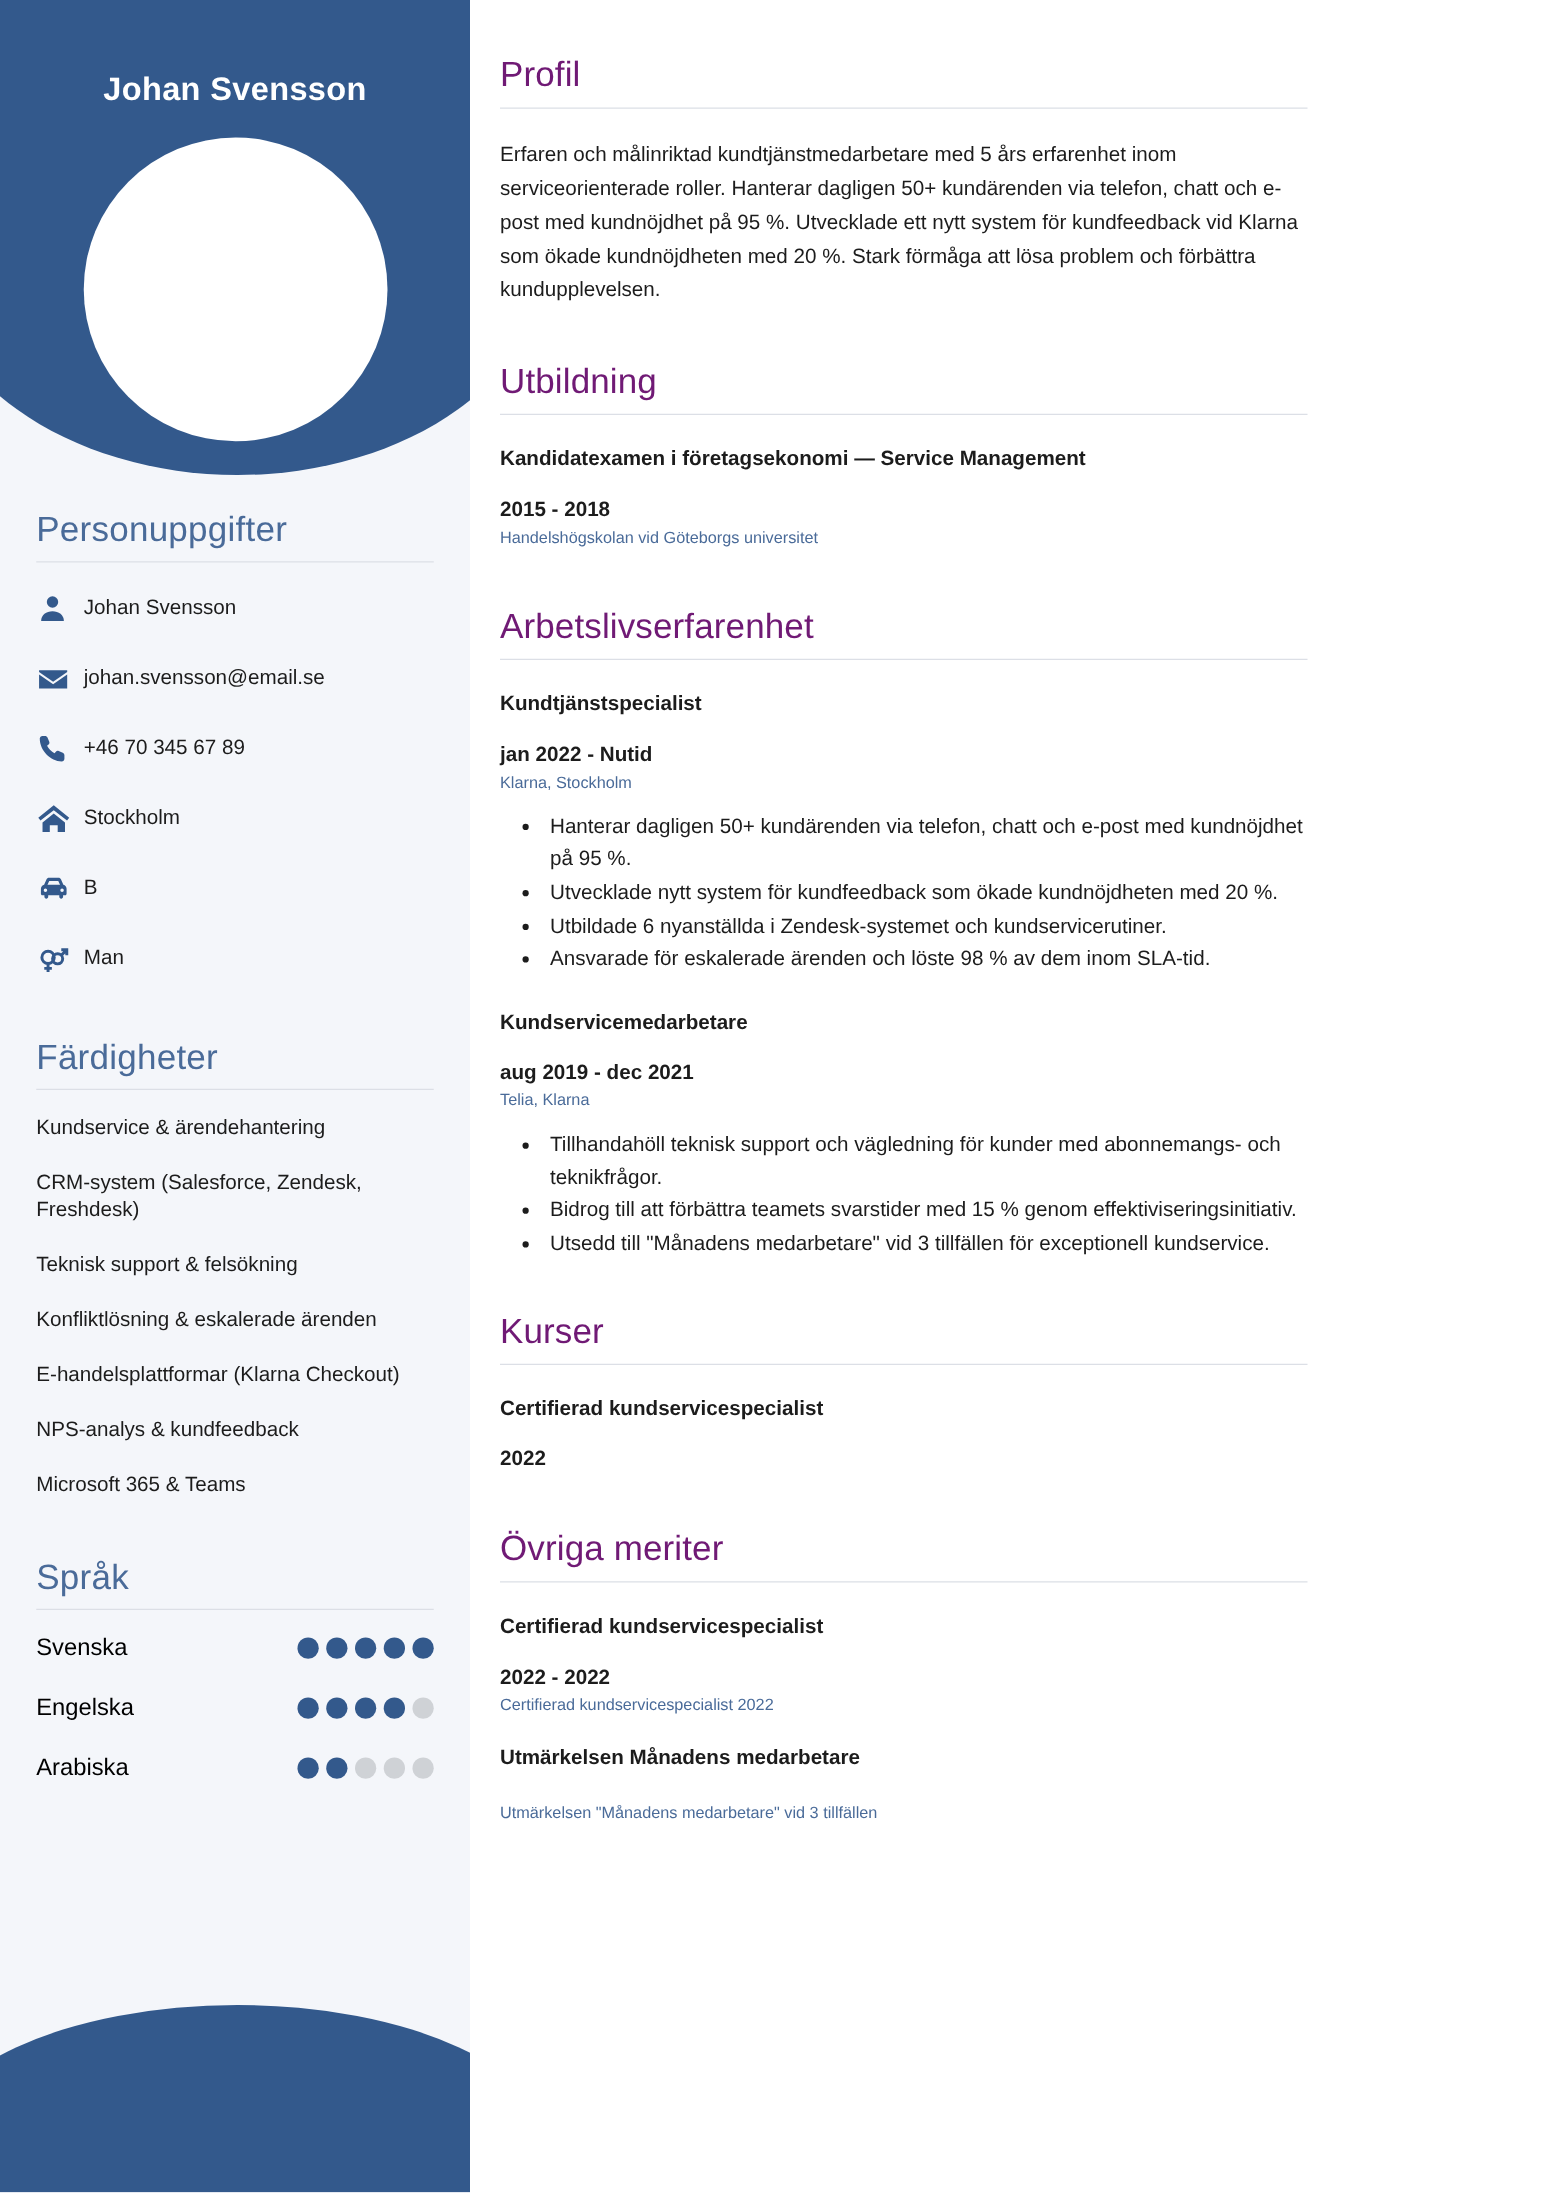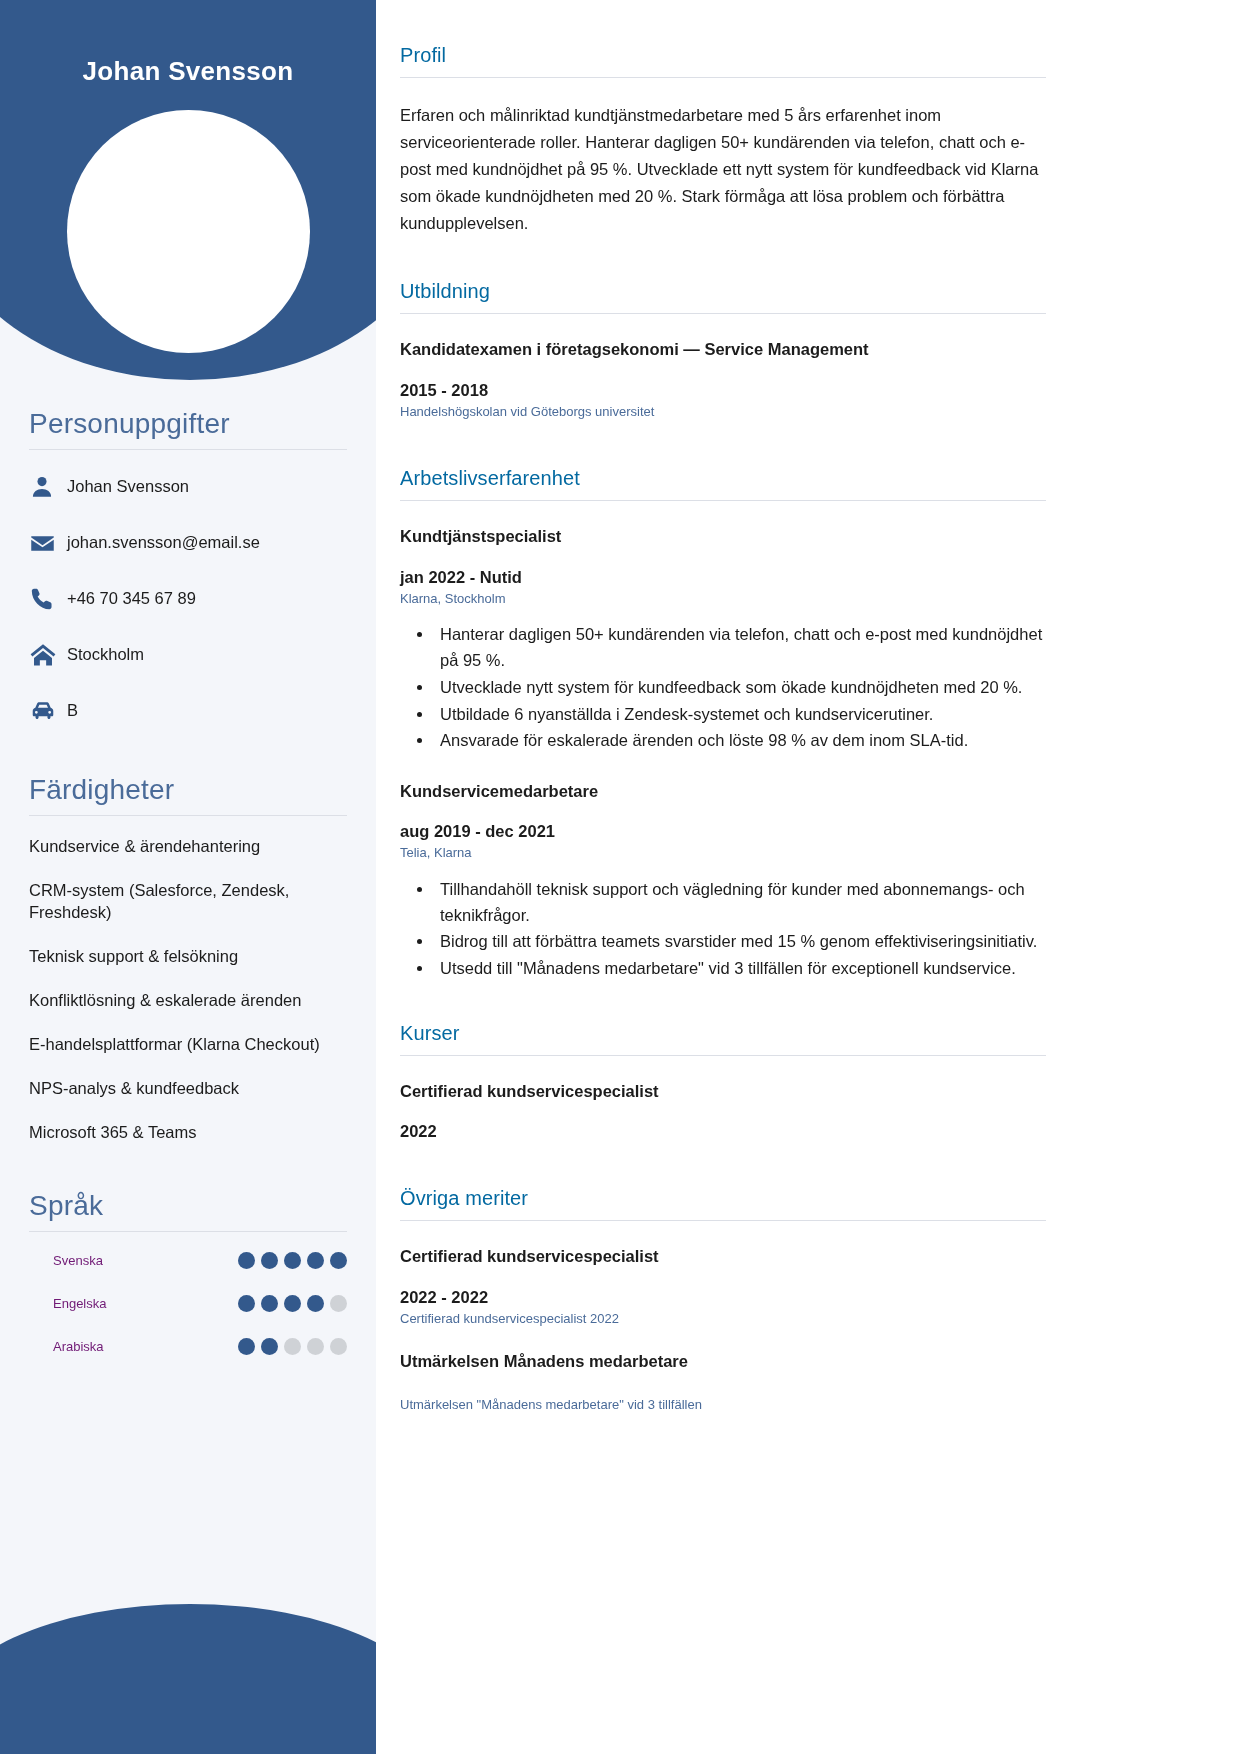--- a/index.html
+++ b/index.html
@@ -128,46 +128,45 @@
   }
 
   .lang-row {
     display: flex;
     align-items: center;
     justify-content: space-between;
     margin-bottom: 26px;
   }
 
   .lang-name {
-    font-size: 13px;
-    color: #701a75;
-    margin-left: 24px;
+    font-size: 19px;
+    color: #000000;
   }
 
   .dots { display: flex; gap: 6px; }
 
   .dot {
     width: 17px;
     height: 17px;
     border-radius: 50%;
     background: #cfd2d6;
   }
   .dot.on { background: #33598c; }
 
   
   .main {
     flex: 1;
     padding: 44px 60px 40px 24px;
     background: #ffffff;
   }
 
   .sec-h {
-    font-size: 20px;
+    font-size: 28px;
     font-weight: normal;
-    color: #0369a1;
+    color: #701a75;
     letter-spacing: 0.1px;
     margin-bottom: 10px;
   }
 
   .sec-rule {
     height: 1px;
     background: #dcdfe6;
     margin-bottom: 24px;
   }
 
@@ -287,20 +286,31 @@
 
         <div class="contact-row">
           <span class="contact-icon">
             <svg width="28" height="28" viewBox="0 0 24 24" fill="currentColor">
                 <path d="M5.4 9.2 7 5.6c.3-.7 1-1.1 1.8-1.1h6.4c.8 0 1.5.4 1.8 1.1l1.6 3.6c1.3.3 2.2 1.4 2.2 2.8v3.4c0 .6-.5 1.1-1.1 1.1h-1.3v1c0 .7-.6 1.3-1.3 1.3s-1.3-.6-1.3-1.3v-1H8.2v1c0 .7-.6 1.3-1.3 1.3s-1.3-.6-1.3-1.3v-1H4.3c-.6 0-1.1-.5-1.1-1.1V12c0-1.4.9-2.5 2.2-2.8zM8.9 6.6 7.7 9.3h8.6l-1.2-2.7zM6.3 11.9a1.2 1.2 0 1 0 0 2.4 1.2 1.2 0 0 0 0-2.4zm11.4 0a1.2 1.2 0 1 0 0 2.4 1.2 1.2 0 0 0 0-2.4z"></path>
               </svg>
           </span>
           <span class="contact-text">B</span>
         </div>
 
+        <div class="contact-row">
+          <span class="contact-icon">
+            <svg width="27" height="27" viewBox="0 0 24 24" fill="none" stroke="currentColor" stroke-width="2.1">
+                <circle cx="8.4" cy="10.6" r="4.4"></circle>
+                <path d="M8.4 15v6M5.7 18.4h5.4"></path>
+                <circle cx="15.2" cy="11.6" r="3.6"></circle>
+                <path d="M17.9 9 21.6 5.3M17.8 5.2h3.9v3.9"></path>
+              </svg>
+          </span>
+          <span class="contact-text">Man</span>
+        </div>
 
       </div>
 
       <h2 class="side-h">Färdigheter</h2>
       <div class="side-rule"></div>
 
       <div class="skills-list">
         <div class="skill-item">Kundservice &amp; ärendehantering</div>
         <div class="skill-item">CRM-system (Salesforce, Zendesk, Freshdesk)</div>
         <div class="skill-item">Teknisk support &amp; felsökning</div>

